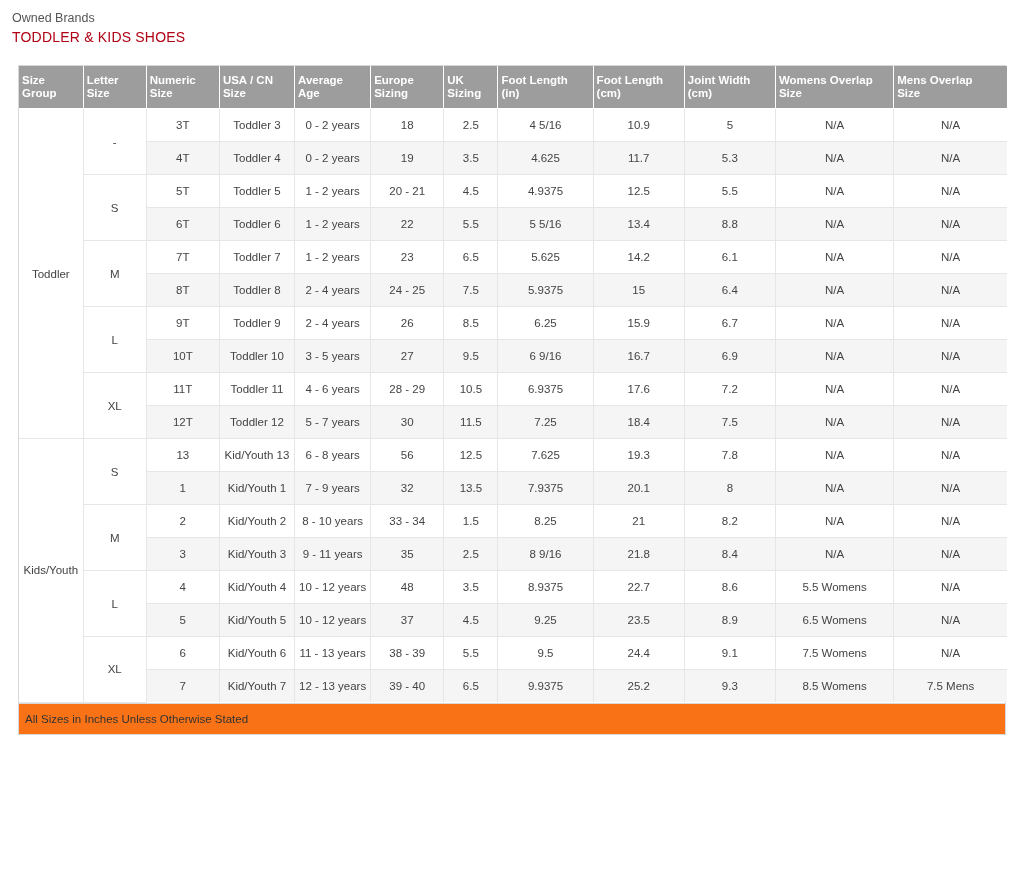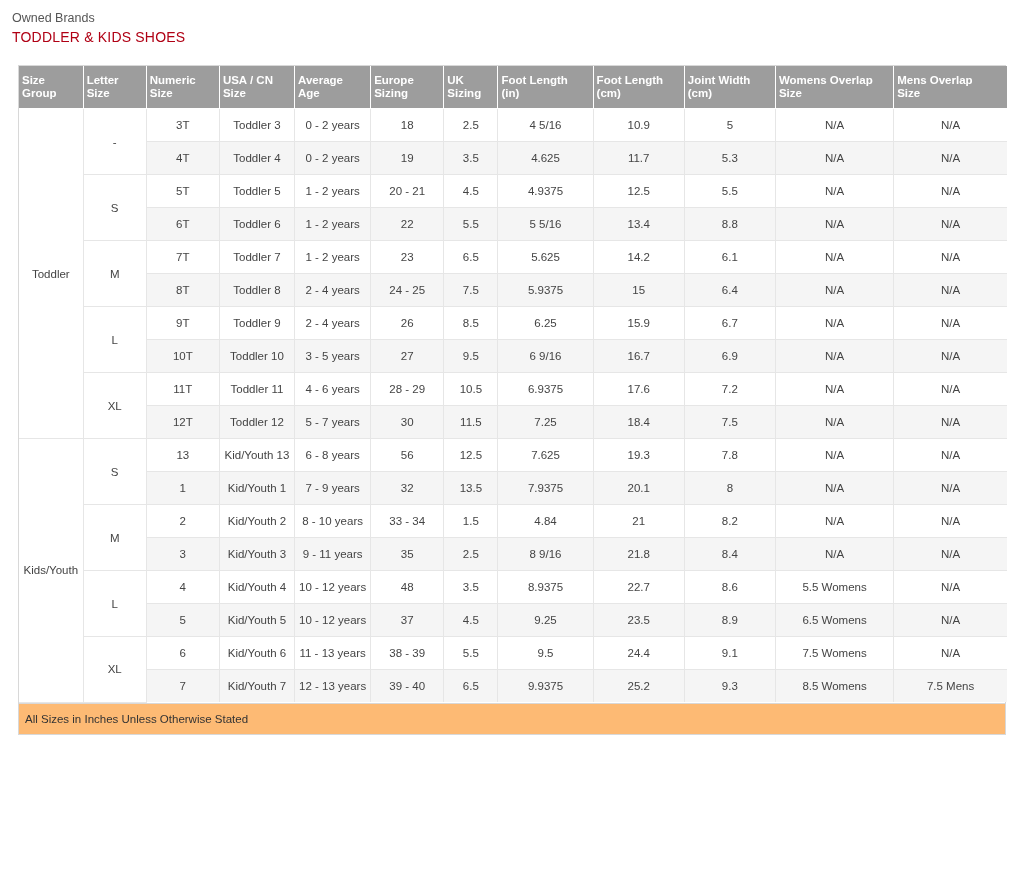--- a/index.html
+++ b/index.html
@@ -70,21 +70,21 @@
   table.size-chart td:last-child { border-right: none; }
   table.size-chart tr.alt td { background: #f5f5f5; }
   td.group-cell, td.letter-cell {
     color: #555555;
   }
   tbody tr:last-child td { border-bottom: none; }
   .footer-note {
     margin: 0 18px;
     border: 1px solid #d8d8d8;
     border-top: none;
-    background: #fdba74;
+    background: #f97316;
     font-size: 11.5px;
     color: #333333;
     padding: 9px 8px 9px 6px;
   }
   .col-size-group { width: 64px; }
   .col-letter { width: 63px; }
   .col-numeric { width: 73px; }
   .col-usa { width: 75px; }
   .col-age { width: 76px; }
   .col-europe { width: 73px; }
@@ -339,21 +339,21 @@
           <td>N/A</td>
         </tr>
 
         <tr>
           <td class="letter-cell" rowspan="2">M</td>
           <td>2</td>
           <td>Kid/Youth 2</td>
           <td>8 - 10 years</td>
           <td>33 - 34</td>
           <td>1.5</td>
-          <td>4.84</td>
+          <td>8.25</td>
           <td>21</td>
           <td>8.2</td>
           <td>N/A</td>
           <td>N/A</td>
         </tr>
 
         <tr class="alt">
           <td>3</td>
           <td>Kid/Youth 3</td>
           <td>9 - 11 years</td>

